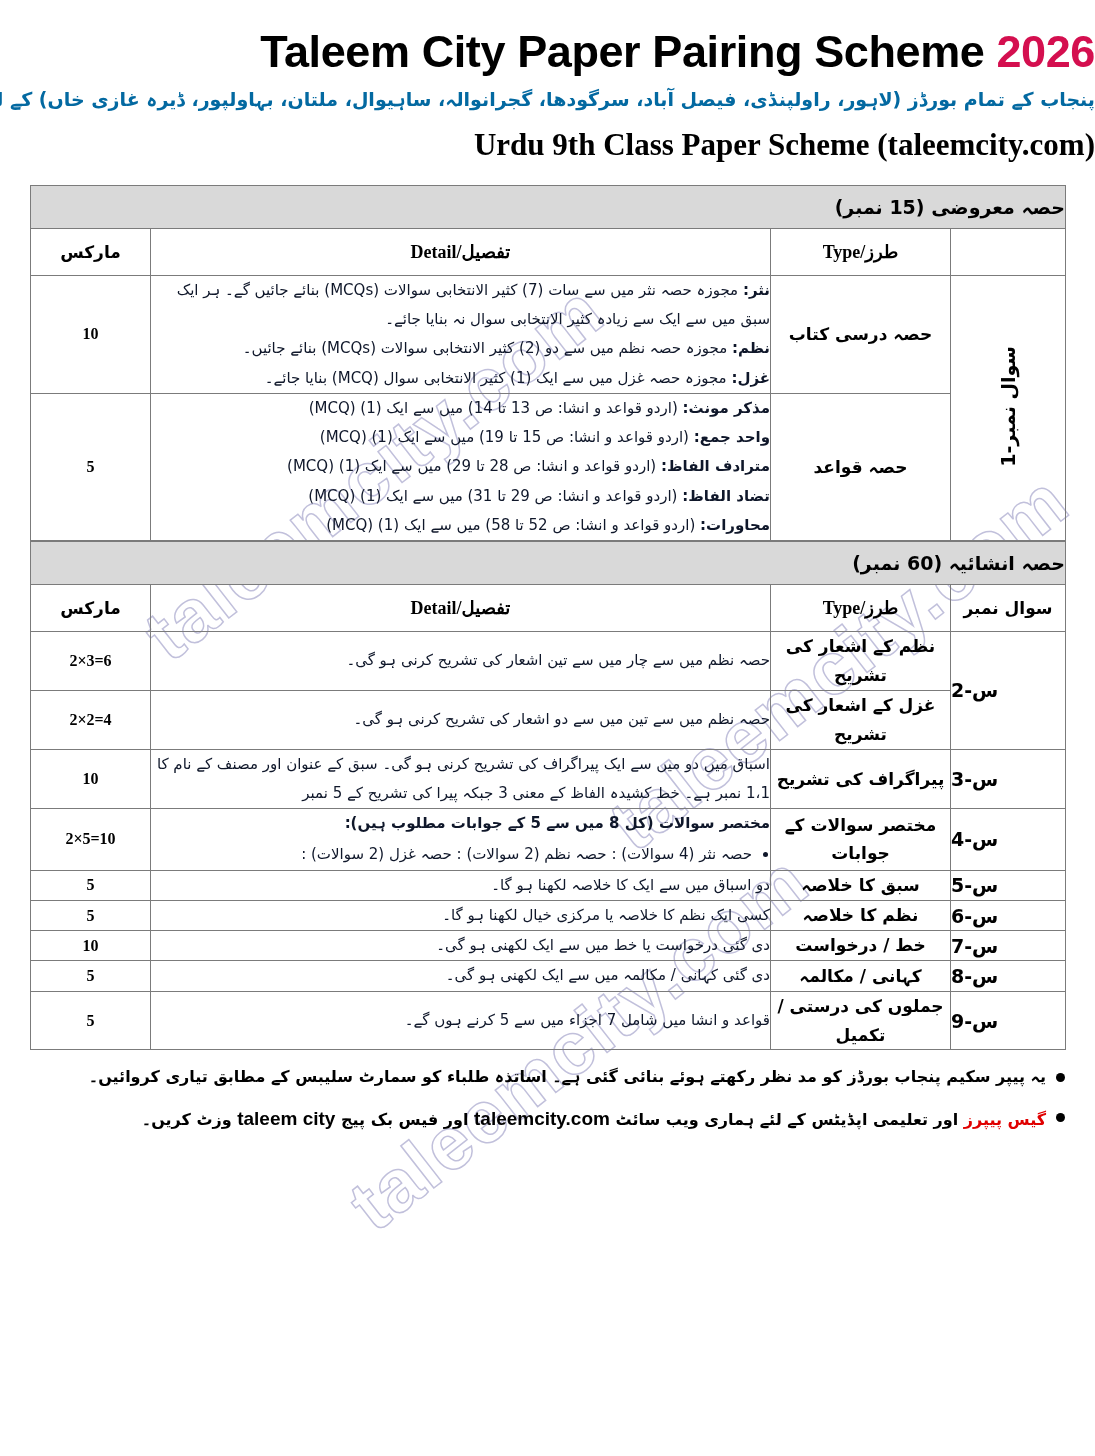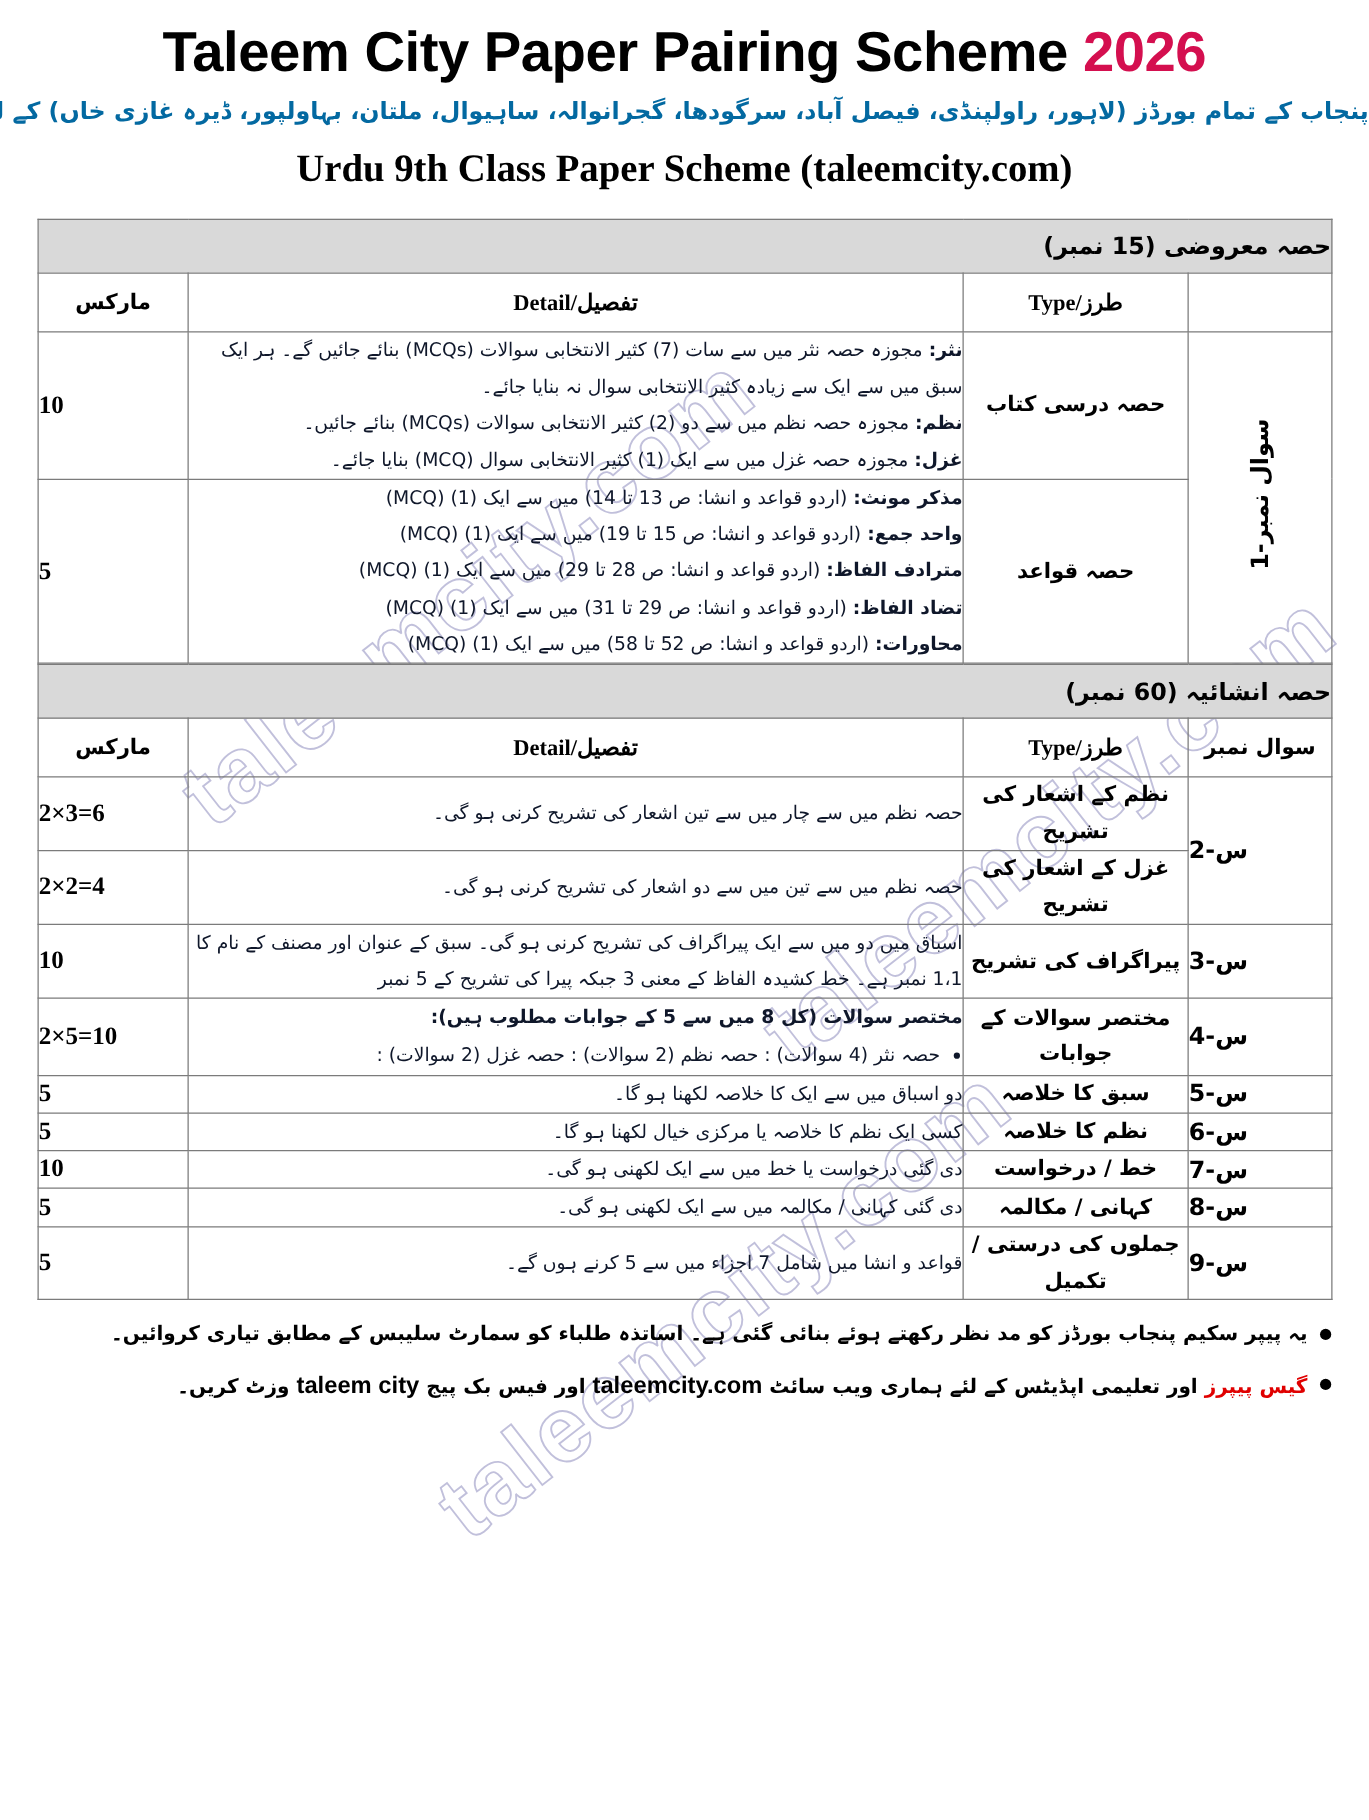--- a/index.html
+++ b/index.html
@@ -33,22 +33,22 @@
     letter-spacing: 2px;
   }
   .wm-a { left: 95px;  top: 430px;  font-size: 74px; transform: rotate(-38deg); }
   .wm-b { left: 300px; top: 1000px; font-size: 74px; transform: rotate(-38deg); }
   .wm-c { left: 560px; top: 620px;  font-size: 74px; transform: rotate(-38deg); }
 
   
   .head {
     position: relative;
     z-index: 10;
-    text-align: center;
-    padding-top: 18px;
+    text-align: right;
+    padding-top: 28px;
   }
   .title-main {
     font-family: "Liberation Sans", sans-serif;
     font-weight: 700;
     font-size: 45px;
     letter-spacing: -0.4px;
     color: #000000;
     line-height: 1.05;
     white-space: nowrap;
   }
@@ -117,23 +117,23 @@
   .colhead.lat {
     font-family: "Liberation Serif", serif;
     font-size: 18px;
   }
   .c-marks  { width: 120px; }
   .c-detail { width: 620px; }
   .c-type   { width: 180px; }
   .c-qno    { width: 115px; }
 
   td.marks {
-    text-align: left;
+    text-align: center;
     font-family: "Liberation Serif", serif;
-    font-size: 20px;
+    font-size: 16px;
     font-weight: 700;
     color: #000;
   }
   td.detail {
     direction: rtl;
     text-align: right;
     font-family: "DejaVu Sans", sans-serif;
     font-size: 15px;
     line-height: 1.95;
     color: #0f172a;

